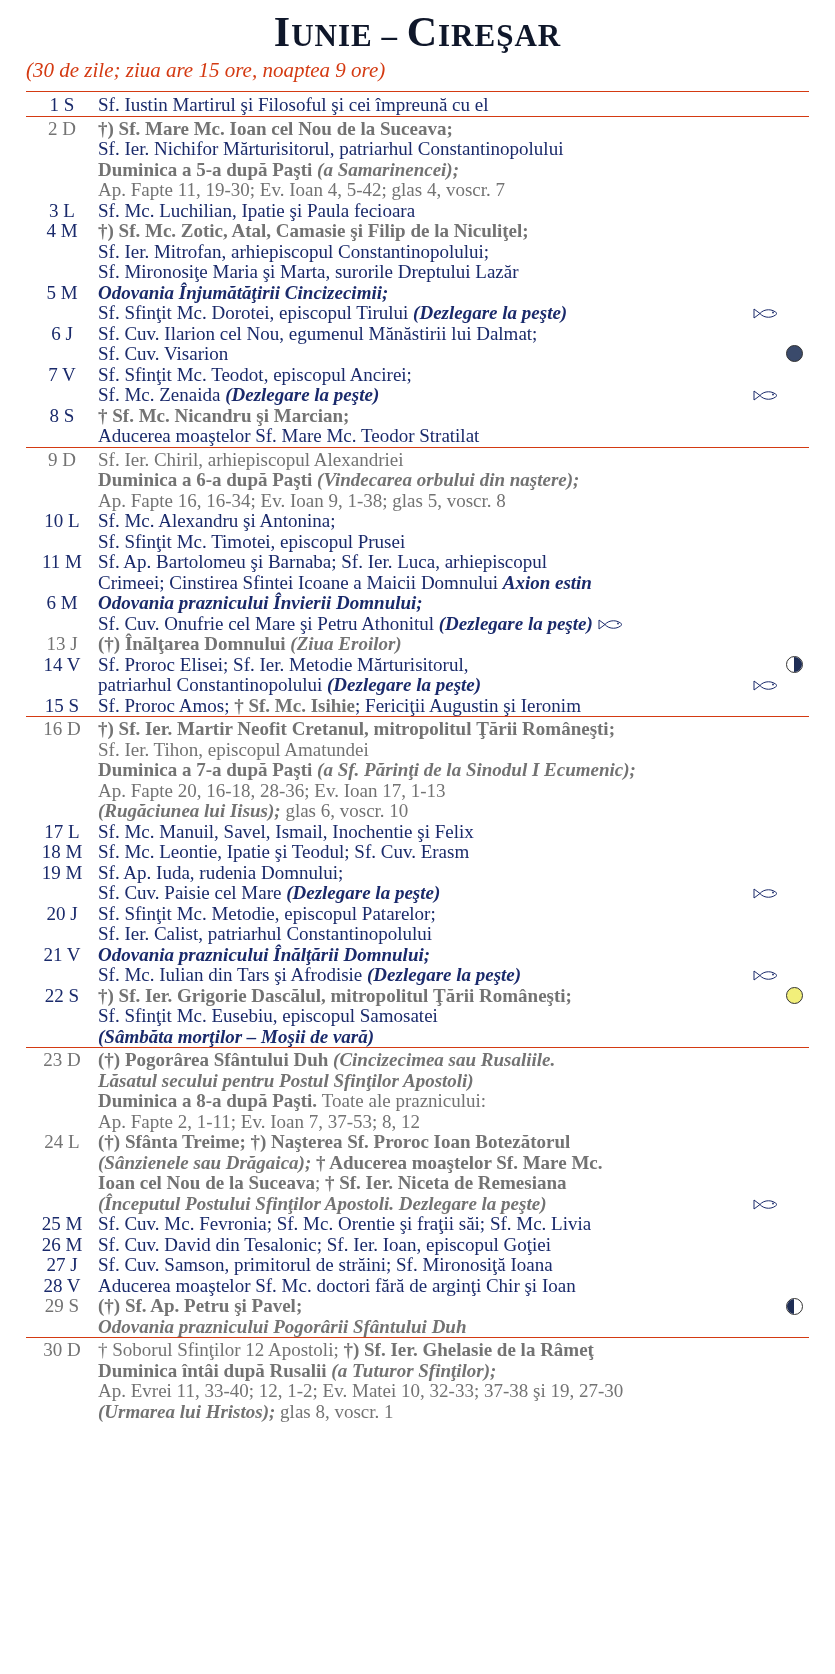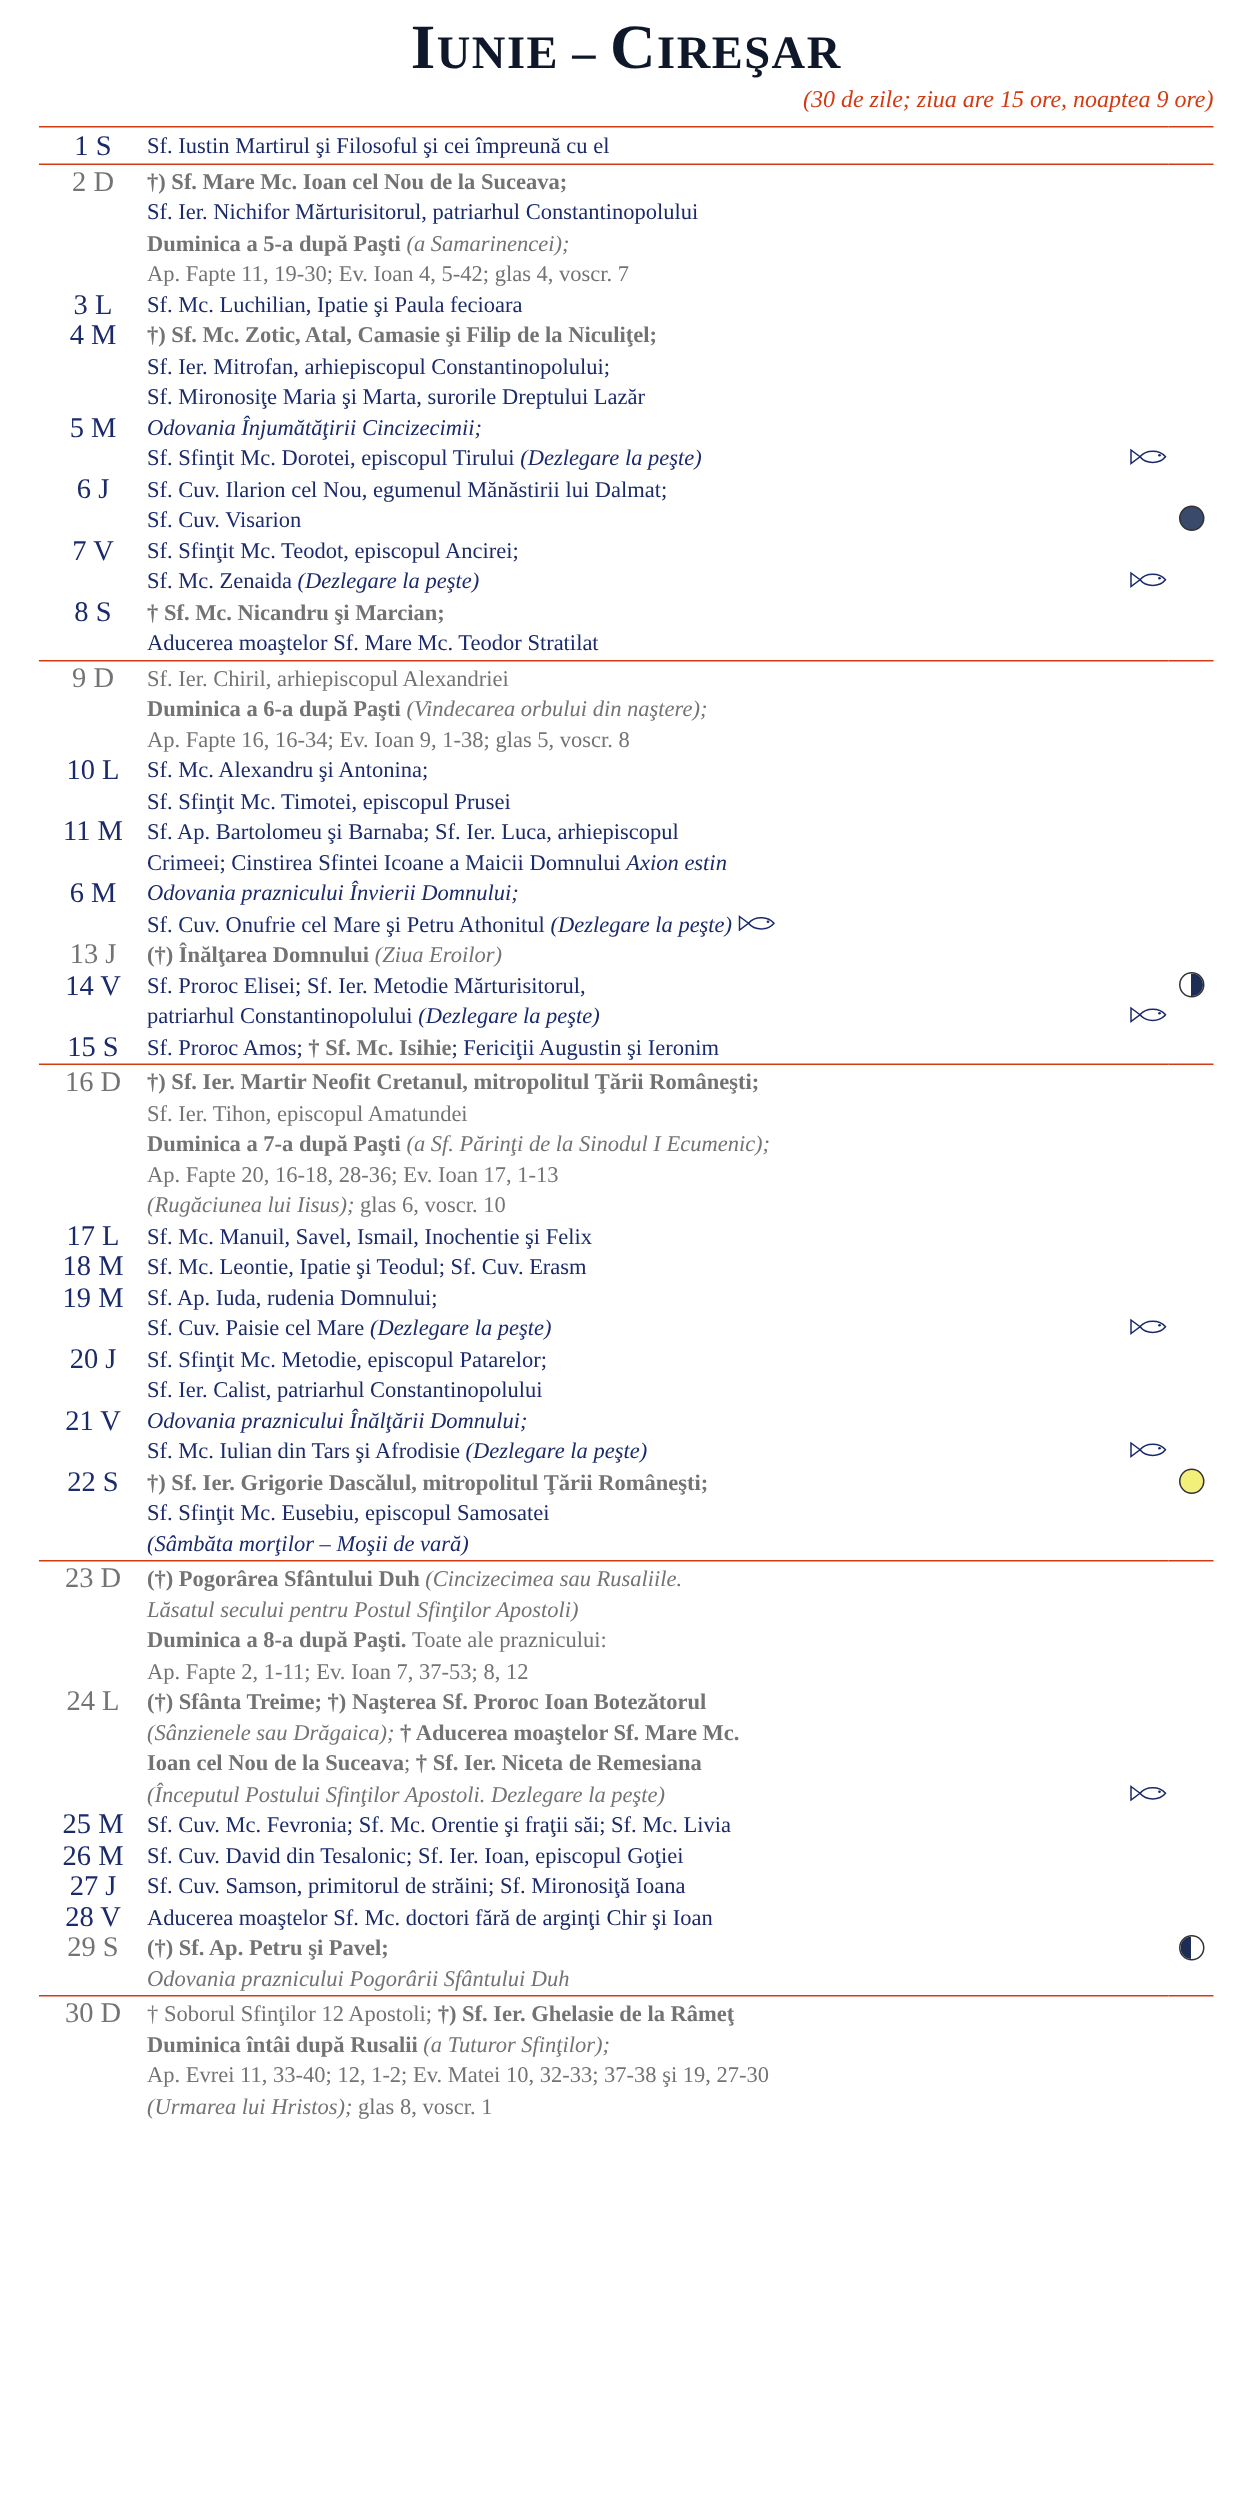--- a/index.html
+++ b/index.html
@@ -22,24 +22,24 @@
     color:#0f172a;
     font-family:"Liberation Serif", serif;
     font-weight:bold;
     font-size:42px;
     letter-spacing:1px;
     margin:10px 0 0 0;
     line-height:1.05;
   }
   .title .small{font-size:31px;}
   .subtitle{
-    text-align:right;
+    text-align:left;
     color:#d43a12;
     font-style:italic;
-    font-size:16px;
+    font-size:21px;
     margin:4px 0 8px 0;
     font-family:"Liberation Serif", serif;
   }
   
   table.cal{
     border-collapse:collapse;
     width:100%;
     table-layout:fixed;
   }
   table.cal td{
@@ -48,41 +48,41 @@
   }
   .daycell{
     width:72px;
     text-align:center;
     padding-right:10px;
     font-size:19px;
     line-height:20.5px;
     white-space:nowrap;
   }
   .bodycell{
-    font-size:15px;
+    font-size:19px;
     line-height:20.5px;
     padding-right:4px;
   }
   .moon{
     width:30px;
     text-align:center;
   }
   tr.rowsep > td{
     border-top:1.4px solid #d43a12;
     padding-top:2px;
   }
   tr.first > td{
     border-top:1.4px solid #d43a12;
     padding-top:3px;
   }
   
   .blue{color:#1a2a6b;}
   .red{color:#737373;}
   .b{font-weight:bold;}
-  .i{font-style:italic;}
+  .i{font-style:italic;font-weight:bold;}
   .line{display:block;}
   
   .fish{
     display:inline-block;
     width:26px;
     height:11px;
     position:relative;
   }
   .fish svg{display:block;}
   

